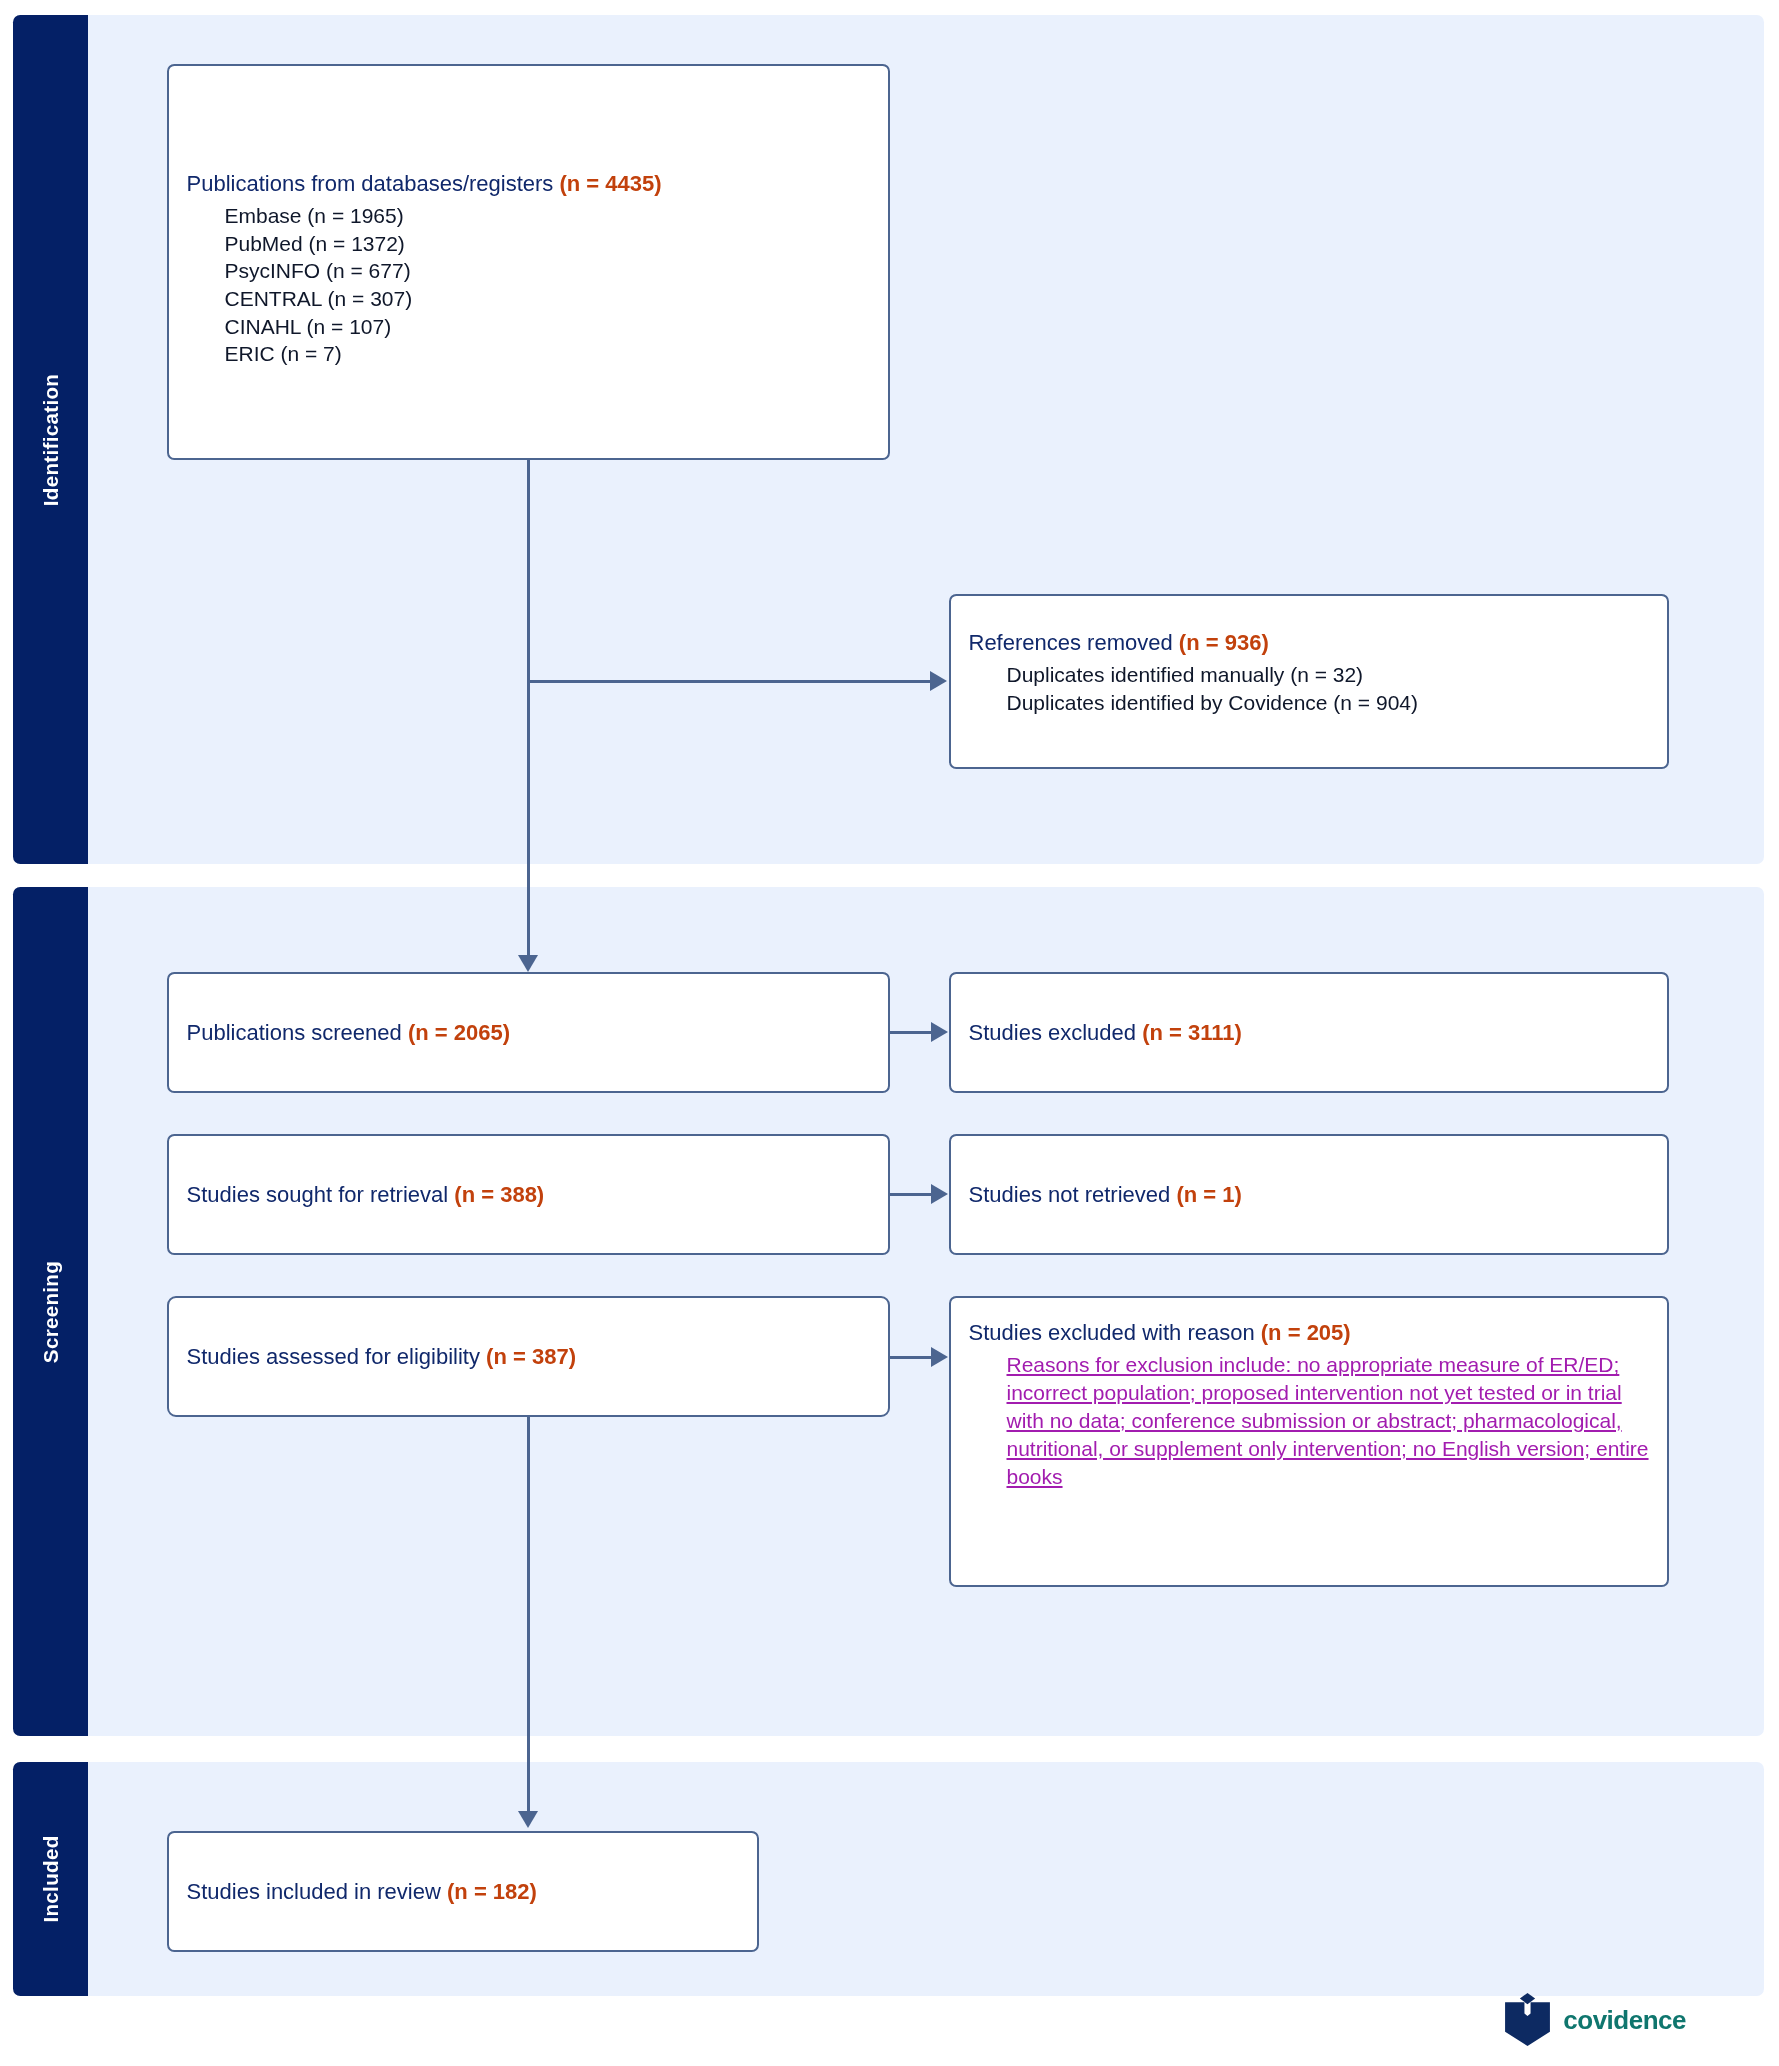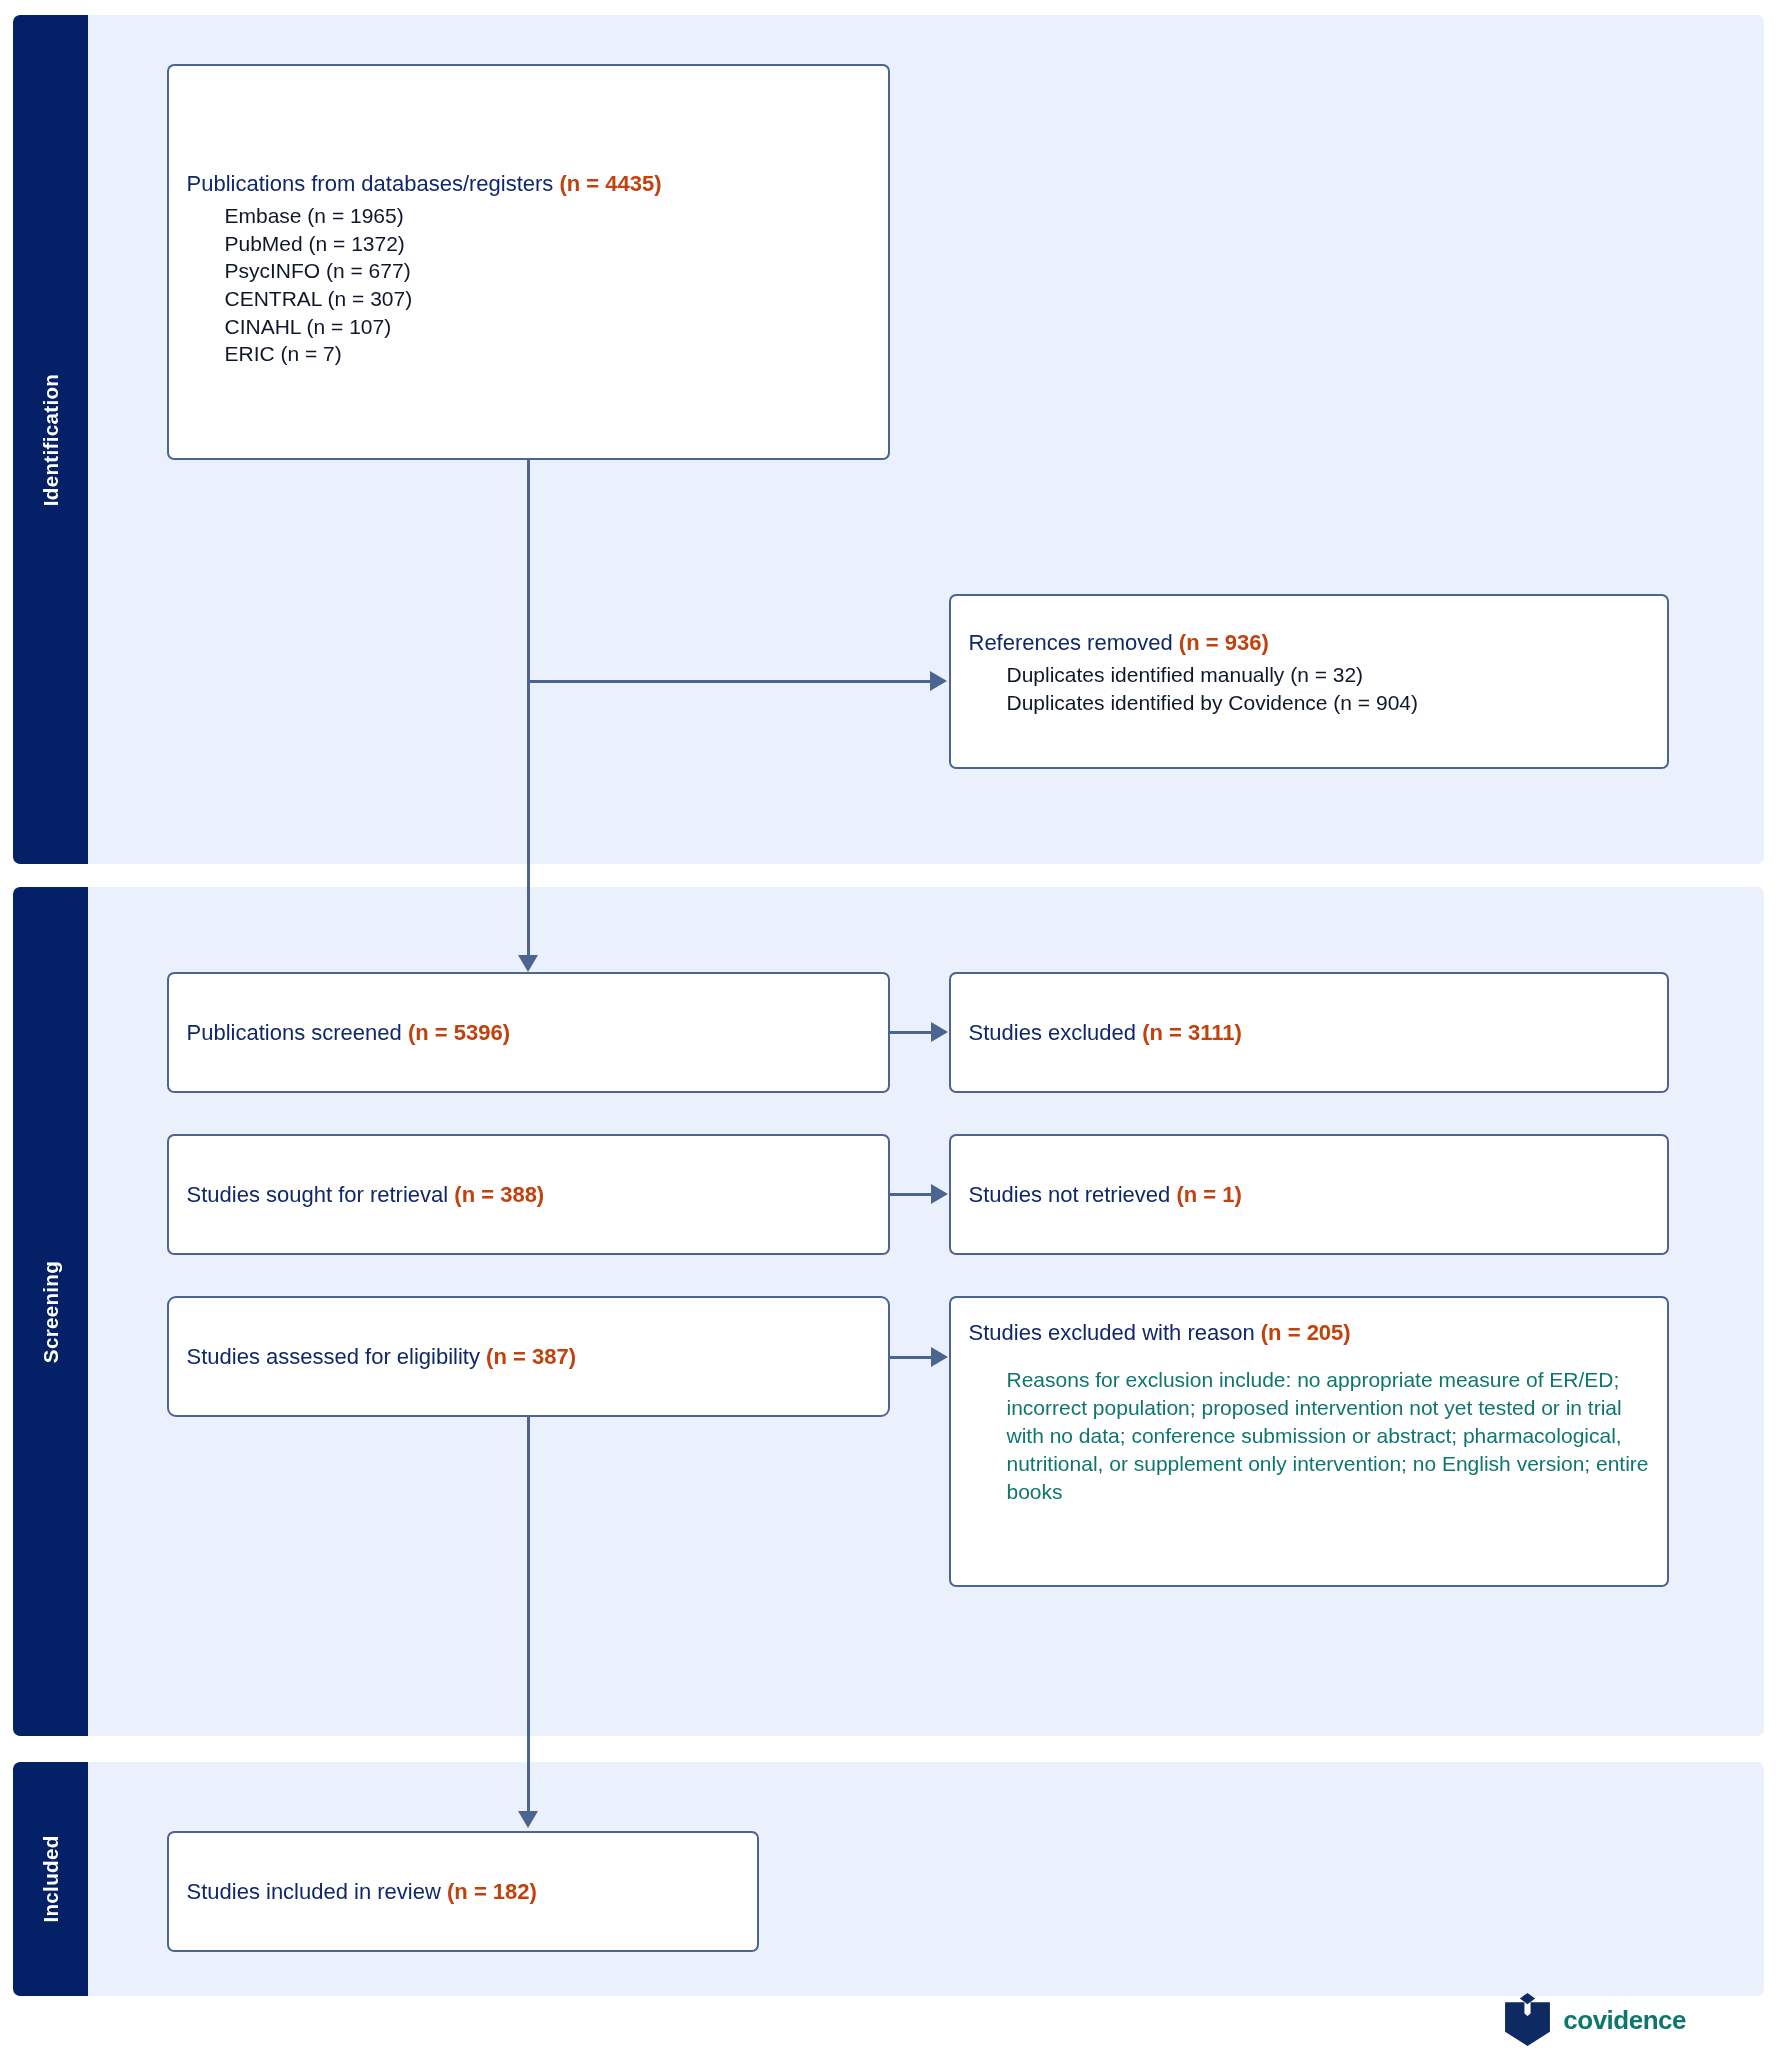--- a/index.html
+++ b/index.html
@@ -73,24 +73,25 @@
     margin-top:3.1px;
     padding-left:38px;
   }
   .subline{
     font-size:21px;
     color:#0f172a;
     line-height:1.32;
   }
   .reasonblock{
     padding-left:38px;
-    margin-top:19px;
+    margin-top:4px;
     font-size:21px;
-    color:#0f766e;
+    color:#a21caf;
     line-height:1.33;
+    text-decoration:underline;
   }
 
   
   .vline{
     position:absolute;
     width:2.6px;
     background:#4c6590;
   }
   .hline{
     position:absolute;
@@ -194,21 +195,21 @@
     </div>
     <div class="sublist">
       <div class="subline">Duplicates identified manually (n = 32)</div>
       <div class="subline">Duplicates identified by Covidence (n = 904)</div>
     </div>
   </div>
 
   <div class="box" style="left:167px; top:972px; width:723px; height:121px;">
     <div class="box-title">
       <span>Publications screened</span>
-      <span class="count">(n = 5396)</span>
+      <span class="count">(n = 2065)</span>
     </div>
   </div>
 
   <div class="box" style="left:949px; top:972px; width:720px; height:121px;">
     <div class="box-title">
       <span>Studies excluded</span>
       <span class="count">(n = 3111)</span>
     </div>
   </div>
 

